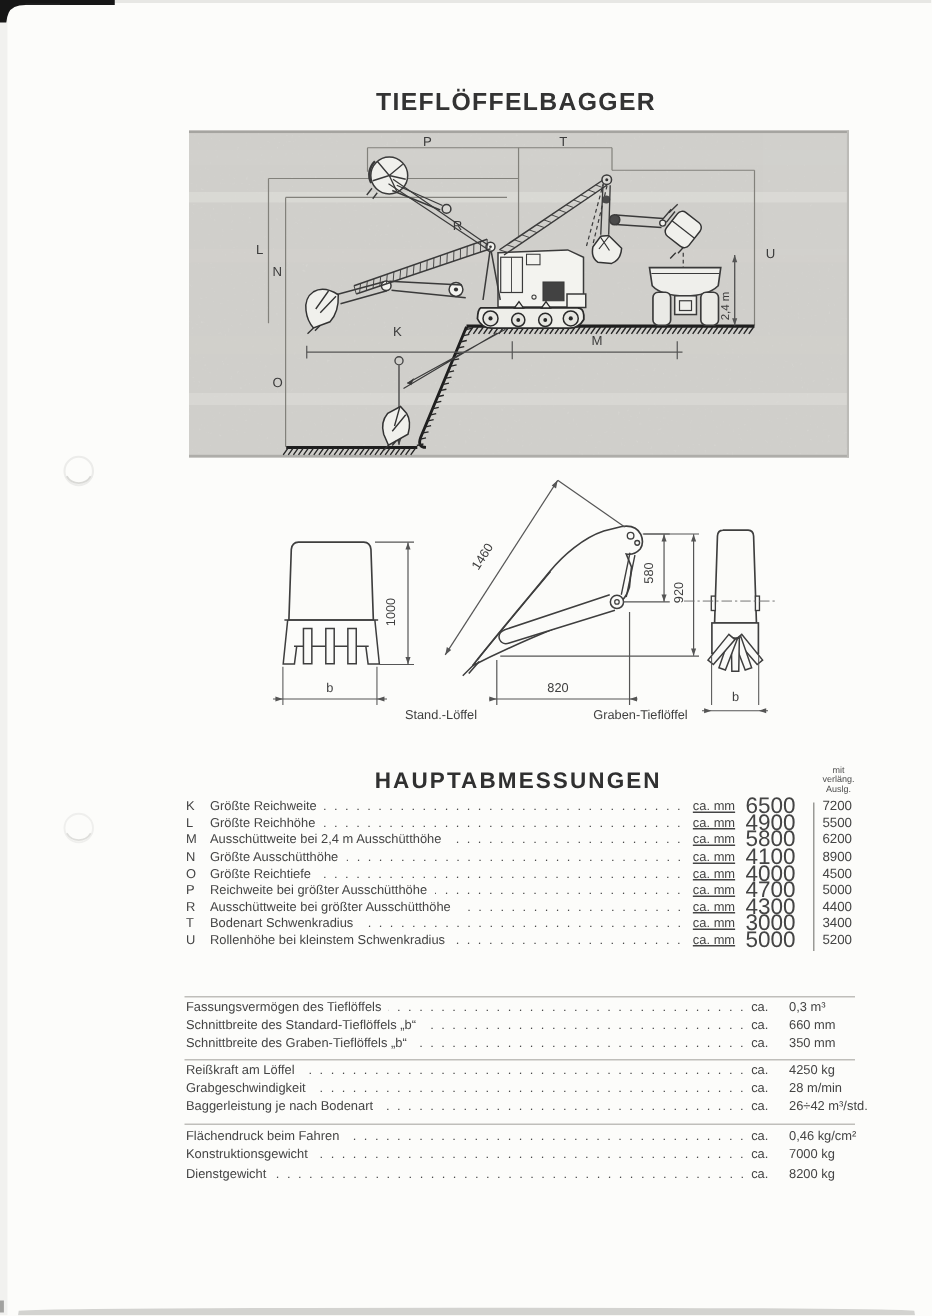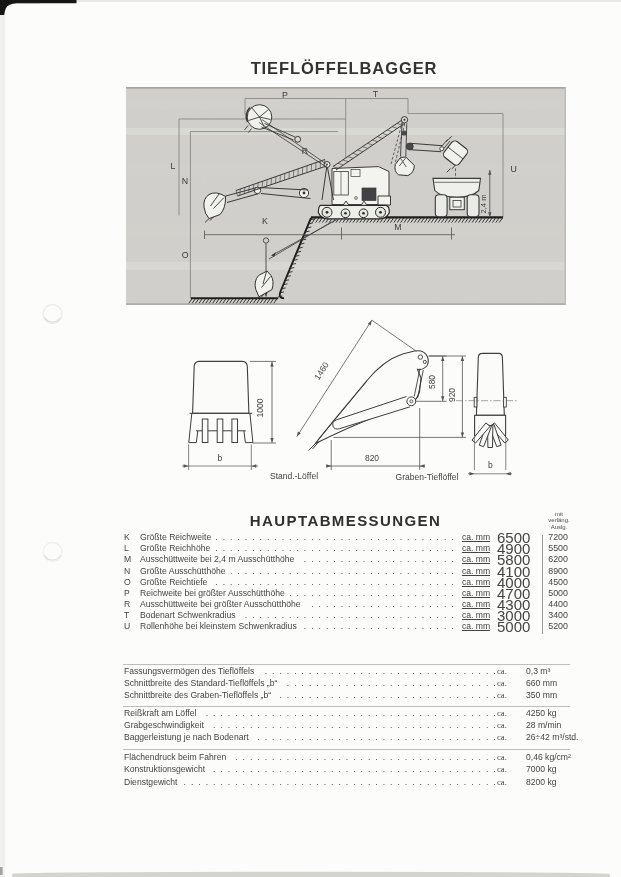--- a/index.html
+++ b/index.html
@@ -8,21 +8,21 @@
 .mith{position:absolute;left:539px;top:510.5px;width:40px;text-align:center;font-size:6px;line-height:6.6px;color:#4d4d4d;}
 .hr{position:absolute;left:124px;width:444px;height:11px;line-height:11px;display:flex;font-size:8.6px;color:#444;}
 .lr{position:absolute;left:124px;width:456px;height:11px;line-height:11px;display:flex;font-size:8.6px;color:#444;}
 .kk{width:16px;flex:none;}
 .tt{white-space:nowrap;flex:none;padding-right:5px;}
 .dots{flex:1;overflow:hidden;white-space:nowrap;direction:rtl;color:#4a4a4a;}
 .dots::before{content:". . . . . . . . . . . . . . . . . . . . . . . . . . . . . . . . . . . . . . . . . . . . . . . . . . . . . . . .";letter-spacing:1.3px;}
 .cm{width:42px;flex:none;text-align:center;text-decoration:underline;}
 .v1{width:32px;flex:none;text-align:right;font-size:15px;}
 .v2{width:39px;flex:none;text-align:right;font-size:8.9px;}
-.ca{width:19px;flex:none;text-align:left;font-family:Liberation Serif, serif;}
+.ca{width:19px;flex:none;text-align:center;}
 .lv{width:54px;flex:none;padding-left:10px;box-sizing:content-box;white-space:nowrap;}
 .sep{position:absolute;left:123px;width:447px;height:1px;background:#bfbeba;}
 .vline{position:absolute;left:541.5px;top:534.5px;width:1px;height:99px;background:#9a9a96;}
 </style></head>
 <body>
 <div id="page">
 
 <svg width="621" height="877" viewBox="0 0 621 877" style="position:absolute;left:0;top:0">
 
 <rect x="0" y="0" width="621" height="2" fill="#e7e7e4"></rect>

